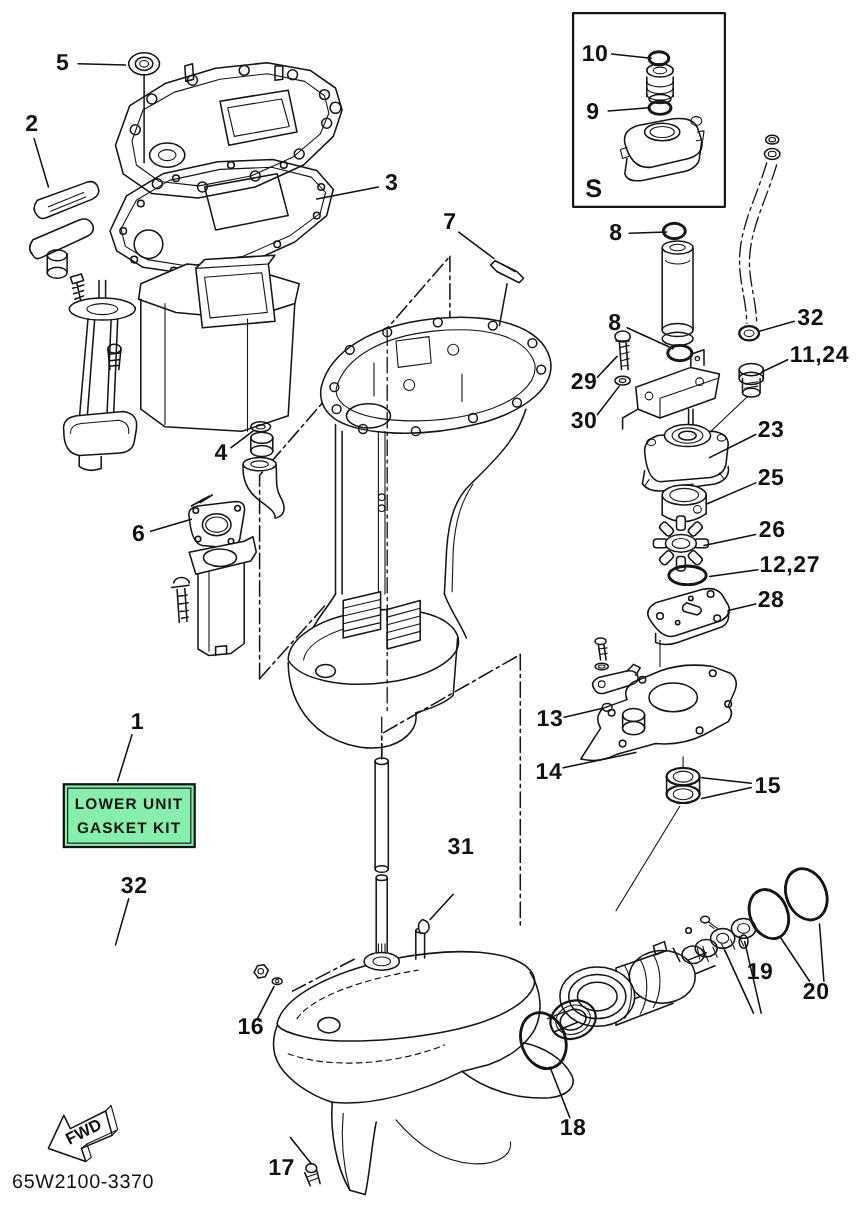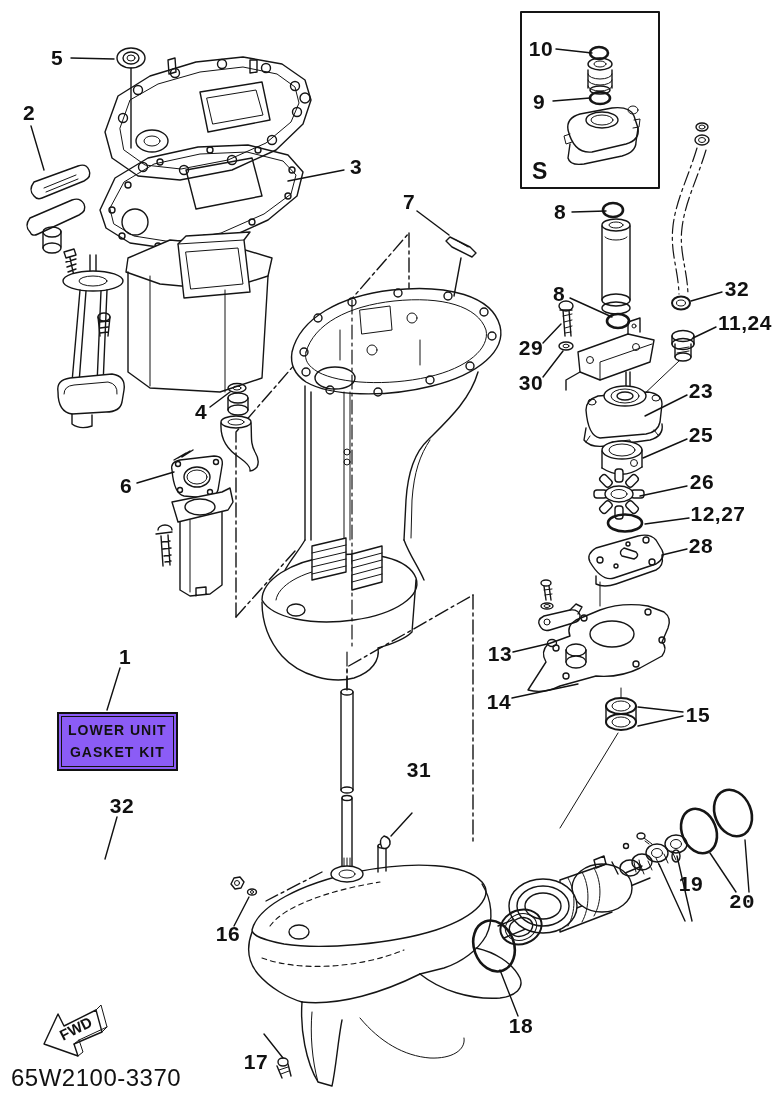--- a/index.html
+++ b/index.html
@@ -10,24 +10,24 @@
   #diagram-svg .fillw{fill:#fff;}
   #diagram-svg .thick{stroke-width:2.6;}
   #diagram-svg .med{stroke-width:2;}
   #diagram-svg .thin{stroke-width:1;}
   #diagram-svg .chain{stroke-dasharray:14 4 3 4;stroke-width:1.2;}
   #diagram-svg .dot{stroke-dasharray:5 4;stroke-width:1.1;}
   #diagram-svg text{stroke:none;fill:#111;}
   #leaders line{stroke:#111;stroke-width:1.4;}
   .callout{position:absolute;transform:translate(-50%,-50%);
            font-weight:bold;font-size:21px;letter-spacing:.5px;white-space:nowrap;}
-  .kit-box{position:absolute;border:2px solid #111;background:#8b5cf6;padding:2px;}
+  .kit-box{position:absolute;border:2px solid #111;background:#86efac;padding:2px;}
   .kit-box .inner{border:1.6px solid #111;padding:3px 6px;text-align:center;}
   .kit-box .kit-line{font-weight:bold;font-size:14px;letter-spacing:1px;line-height:1.55;white-space:nowrap;}
-  #part-code{position:absolute;left:11px;top:1064px;font-size:24px;letter-spacing:.5px;}
+  #part-code{position:absolute;left:11px;top:1064px;font-size:18px;letter-spacing:.5px;}
   .svg-label{font-weight:bold;}
 </style>
 </head>
 <body>
 
 <div id="stage">
 
 <svg id="diagram-svg" width="783" height="1099" viewBox="0 0 783 1099">
 
   <g class="chain">
@@ -519,21 +519,21 @@
     <div class="callout" style="left: 531px; top: 383px;">30</div>
     <div class="callout" style="left: 701px; top: 391px;">23</div>
     <div class="callout" style="left: 701px; top: 435px;">25</div>
     <div class="callout" style="left: 702px; top: 482px;">26</div>
     <div class="callout" style="left: 718px; top: 514px;">12,27</div>
     <div class="callout" style="left: 701px; top: 546px;">28</div>
     <div class="callout" style="left: 500px; top: 654px;">13</div>
     <div class="callout" style="left: 499px; top: 702px;">14</div>
     <div class="callout" style="left: 698px; top: 715px;">15</div>
     <div class="callout" style="left: 691px; top: 884px;">19</div>
-    <div class="callout" style="left: 742px; top: 902px; font-family: Liberation Mono, monospace;">20</div>
+    <div class="callout" style="left: 742px; top: 902px;">20</div>
     <div class="callout" style="left: 521px; top: 1026px;">18</div>
     <div class="callout" style="left: 256px; top: 1062px;">17</div>
     <div class="callout" style="left: 228px; top: 934px;">16</div>
     <div class="callout" style="left: 419px; top: 770px;">31</div>
     <div class="callout" style="left: 125px; top: 657px;">1</div>
     <div class="callout" style="left: 122px; top: 806px;">32</div>
     <div class="callout" style="left: 201px; top: 412px;">4</div>
     <div class="callout" style="left: 126px; top: 486px;">6</div>
   </div>
 

